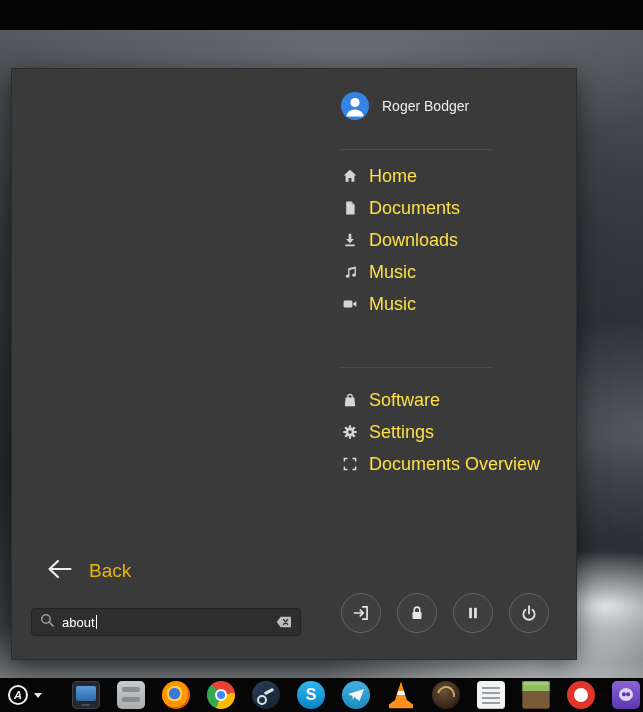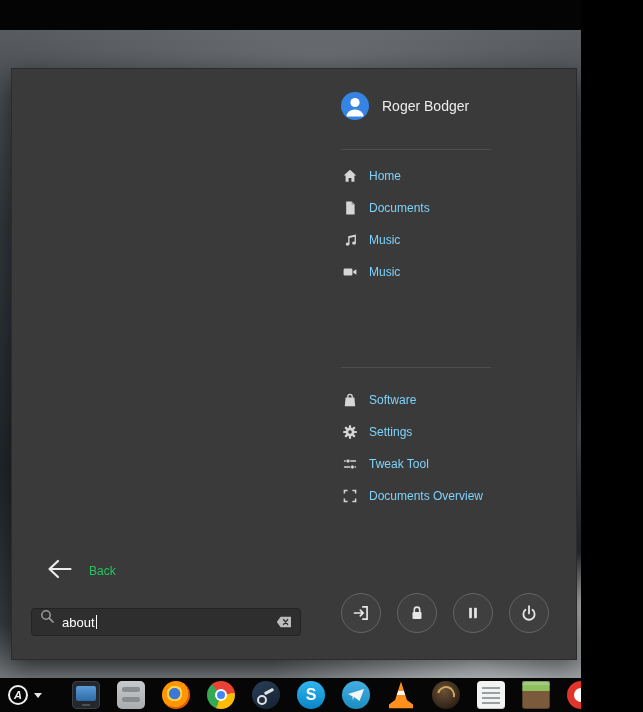--- a/index.html
+++ b/index.html
@@ -1,18 +1,18 @@
 <!DOCTYPE html>
 <html><head>
 <meta charset="utf-8">
 <style>
   html,body { margin:0; padding:0; background:#000; }
   * { box-sizing:border-box; }
   .screen {
-    position:relative; width:581px; height:712px; overflow:hidden;
+    position:relative; width:643px; height:712px; overflow:hidden;
     font-family:"Liberation Sans", sans-serif; background:#000;
   }
   
   .top-panel { position:absolute; top:0; left:0; right:0; height:30px; background:#040404; }
   
   .wallpaper {
     position:absolute; top:30px; left:0; right:0; bottom:34px;
     background:
       radial-gradient(ellipse 190px 80px at 94% 89%, rgba(238,240,241,0.92), transparent 70%),
       radial-gradient(ellipse 300px 110px at 83% 98%, rgba(214,218,220,0.85), transparent 70%),
@@ -28,27 +28,27 @@
   }
   .user { position:absolute; left:329px; top:23px; display:flex; align-items:center; gap:13px; }
   .avatar { width:28px; height:28px; border-radius:50%; background:#3584e4; overflow:hidden; flex:0 0 auto; }
   .uname { font-size:14px; color:#ececec; }
   .sep { position:absolute; left:329px; width:150px; height:1px; background:#4e4e4e; }
   .sep1 { top:80px; } .sep2 { top:298px; }
   .nav { position:absolute; left:329px; }
   .places { top:91px; } .system { top:315px; }
   .row { display:flex; align-items:center; height:32px; gap:11px; cursor:default; }
   .row .ic { width:17px; display:flex; justify-content:center; align-items:center; }
-  .row .lbl { font-size:12px; color:#7dd3fc; white-space:nowrap; }
+  .row .lbl { font-size:18px; color:#fde047; white-space:nowrap; }
   .back { position:absolute; left:32px; top:488px; display:flex; align-items:center; gap:15px; }
-  .back .lbl { font-size:12px; color:#22c55e; }
+  .back .lbl { font-size:19px; color:#eab308; }
   .search-box {
     position:absolute; left:19px; top:539px; width:270px; height:28px;
     background:#2e2e2e; border:1px solid #232323; border-radius:4px;
-    display:flex; padding:0 8px;
+    display:flex; align-items:center; padding:0 8px;
   }
   .search-text { margin-left:8px; font-size:13px; color:#fff; display:flex; align-items:center; }
   .cursor { display:inline-block; width:1px; height:14px; background:#fff; margin-left:1px; }
   .clear-btn { margin-left:auto; display:flex; align-items:center; cursor:pointer; }
   .session { position:absolute; left:329px; top:524px; display:flex; gap:16px; }
   .sbtn {
     width:40px; height:40px; border-radius:50%; border:1px solid #646464;
     background:#3f3f3f; display:flex; align-items:center; justify-content:center;
   }
   
@@ -127,20 +127,29 @@
             <svg width="16" height="16" viewBox="0 0 16 16">
               <path d="M4.2 1.5 H9.6 L12.6 4.5 V14.5 H4.2 Z" fill="#d6d6d6"></path>
               <path d="M9.6 1.5 V4.5 H12.6 Z" fill="#8f8f8f"></path>
             </svg>
           </span>
         <span class="lbl">Documents</span>
       </div>
       <div class="row">
         <span class="ic">
             <svg width="16" height="16" viewBox="0 0 16 16" fill="#d6d6d6">
+              <path d="M6.7 1.8 H9.3 V7 H11.9 L8 11.2 L4.1 7 H6.7 Z"></path>
+              <rect x="3.2" y="12.4" width="9.6" height="1.8" rx="0.4"></rect>
+            </svg>
+          </span>
+        <span class="lbl">Downloads</span>
+      </div>
+      <div class="row">
+        <span class="ic">
+            <svg width="16" height="16" viewBox="0 0 16 16" fill="#d6d6d6">
               <ellipse cx="5.6" cy="12.1" rx="1.9" ry="1.6"></ellipse>
               <ellipse cx="12" cy="11.1" rx="1.9" ry="1.6"></ellipse>
               <path d="M6.2 12.1 V4.2 L13.9 2.6 V11.1 h-1.3 V4.8 L7.5 6.1 V12.1 Z"></path>
             </svg>
           </span>
         <span class="lbl">Music</span>
       </div>
       <div class="row">
         <span class="ic">
             <svg width="16" height="16" viewBox="0 0 16 16" fill="#d6d6d6">
@@ -175,33 +184,20 @@
                 <rect x="11.8" y="6.9" width="3" height="2.2" rx="0.6"></rect>
                 <rect x="6.9" y="1.2" width="2.2" height="3" rx="0.6" transform="rotate(45 8 8)"></rect>
                 <rect x="6.9" y="11.8" width="2.2" height="3" rx="0.6" transform="rotate(45 8 8)"></rect>
                 <rect x="1.2" y="6.9" width="3" height="2.2" rx="0.6" transform="rotate(45 8 8)"></rect>
                 <rect x="11.8" y="6.9" width="3" height="2.2" rx="0.6" transform="rotate(45 8 8)"></rect>
               </g>
               <circle cx="8" cy="8" r="1.8" fill="#3a3a3a"></circle>
             </svg>
           </span>
         <span class="lbl">Settings</span>
-      </div>
-      <div class="row">
-        <span class="ic">
-            <svg width="16" height="16" viewBox="0 0 16 16">
-              <g fill="#d6d6d6" stroke="#3a3a3a" stroke-width="0.8">
-                <rect x="1.8" y="4.2" width="12.4" height="1.6" rx="0.8" stroke="none"></rect>
-                <circle cx="6" cy="5" r="2"></circle>
-                <rect x="1.8" y="10.2" width="12.4" height="1.6" rx="0.8" stroke="none"></rect>
-                <circle cx="10.4" cy="11" r="2"></circle>
-              </g>
-            </svg>
-          </span>
-        <span class="lbl">Tweak Tool</span>
       </div>
       <div class="row">
         <span class="ic">
             <svg width="16" height="16" viewBox="0 0 16 16">
               <path d="M2.4 5.6 V2.4 H5.6 M10.4 2.4 H13.6 V5.6 M13.6 10.4 V13.6 H10.4 M5.6 13.6 H2.4 V10.4" fill="none" stroke="#d6d6d6" stroke-width="1.5"></path>
             </svg>
           </span>
         <span class="lbl">Documents Overview</span>
       </div>
     </div>

